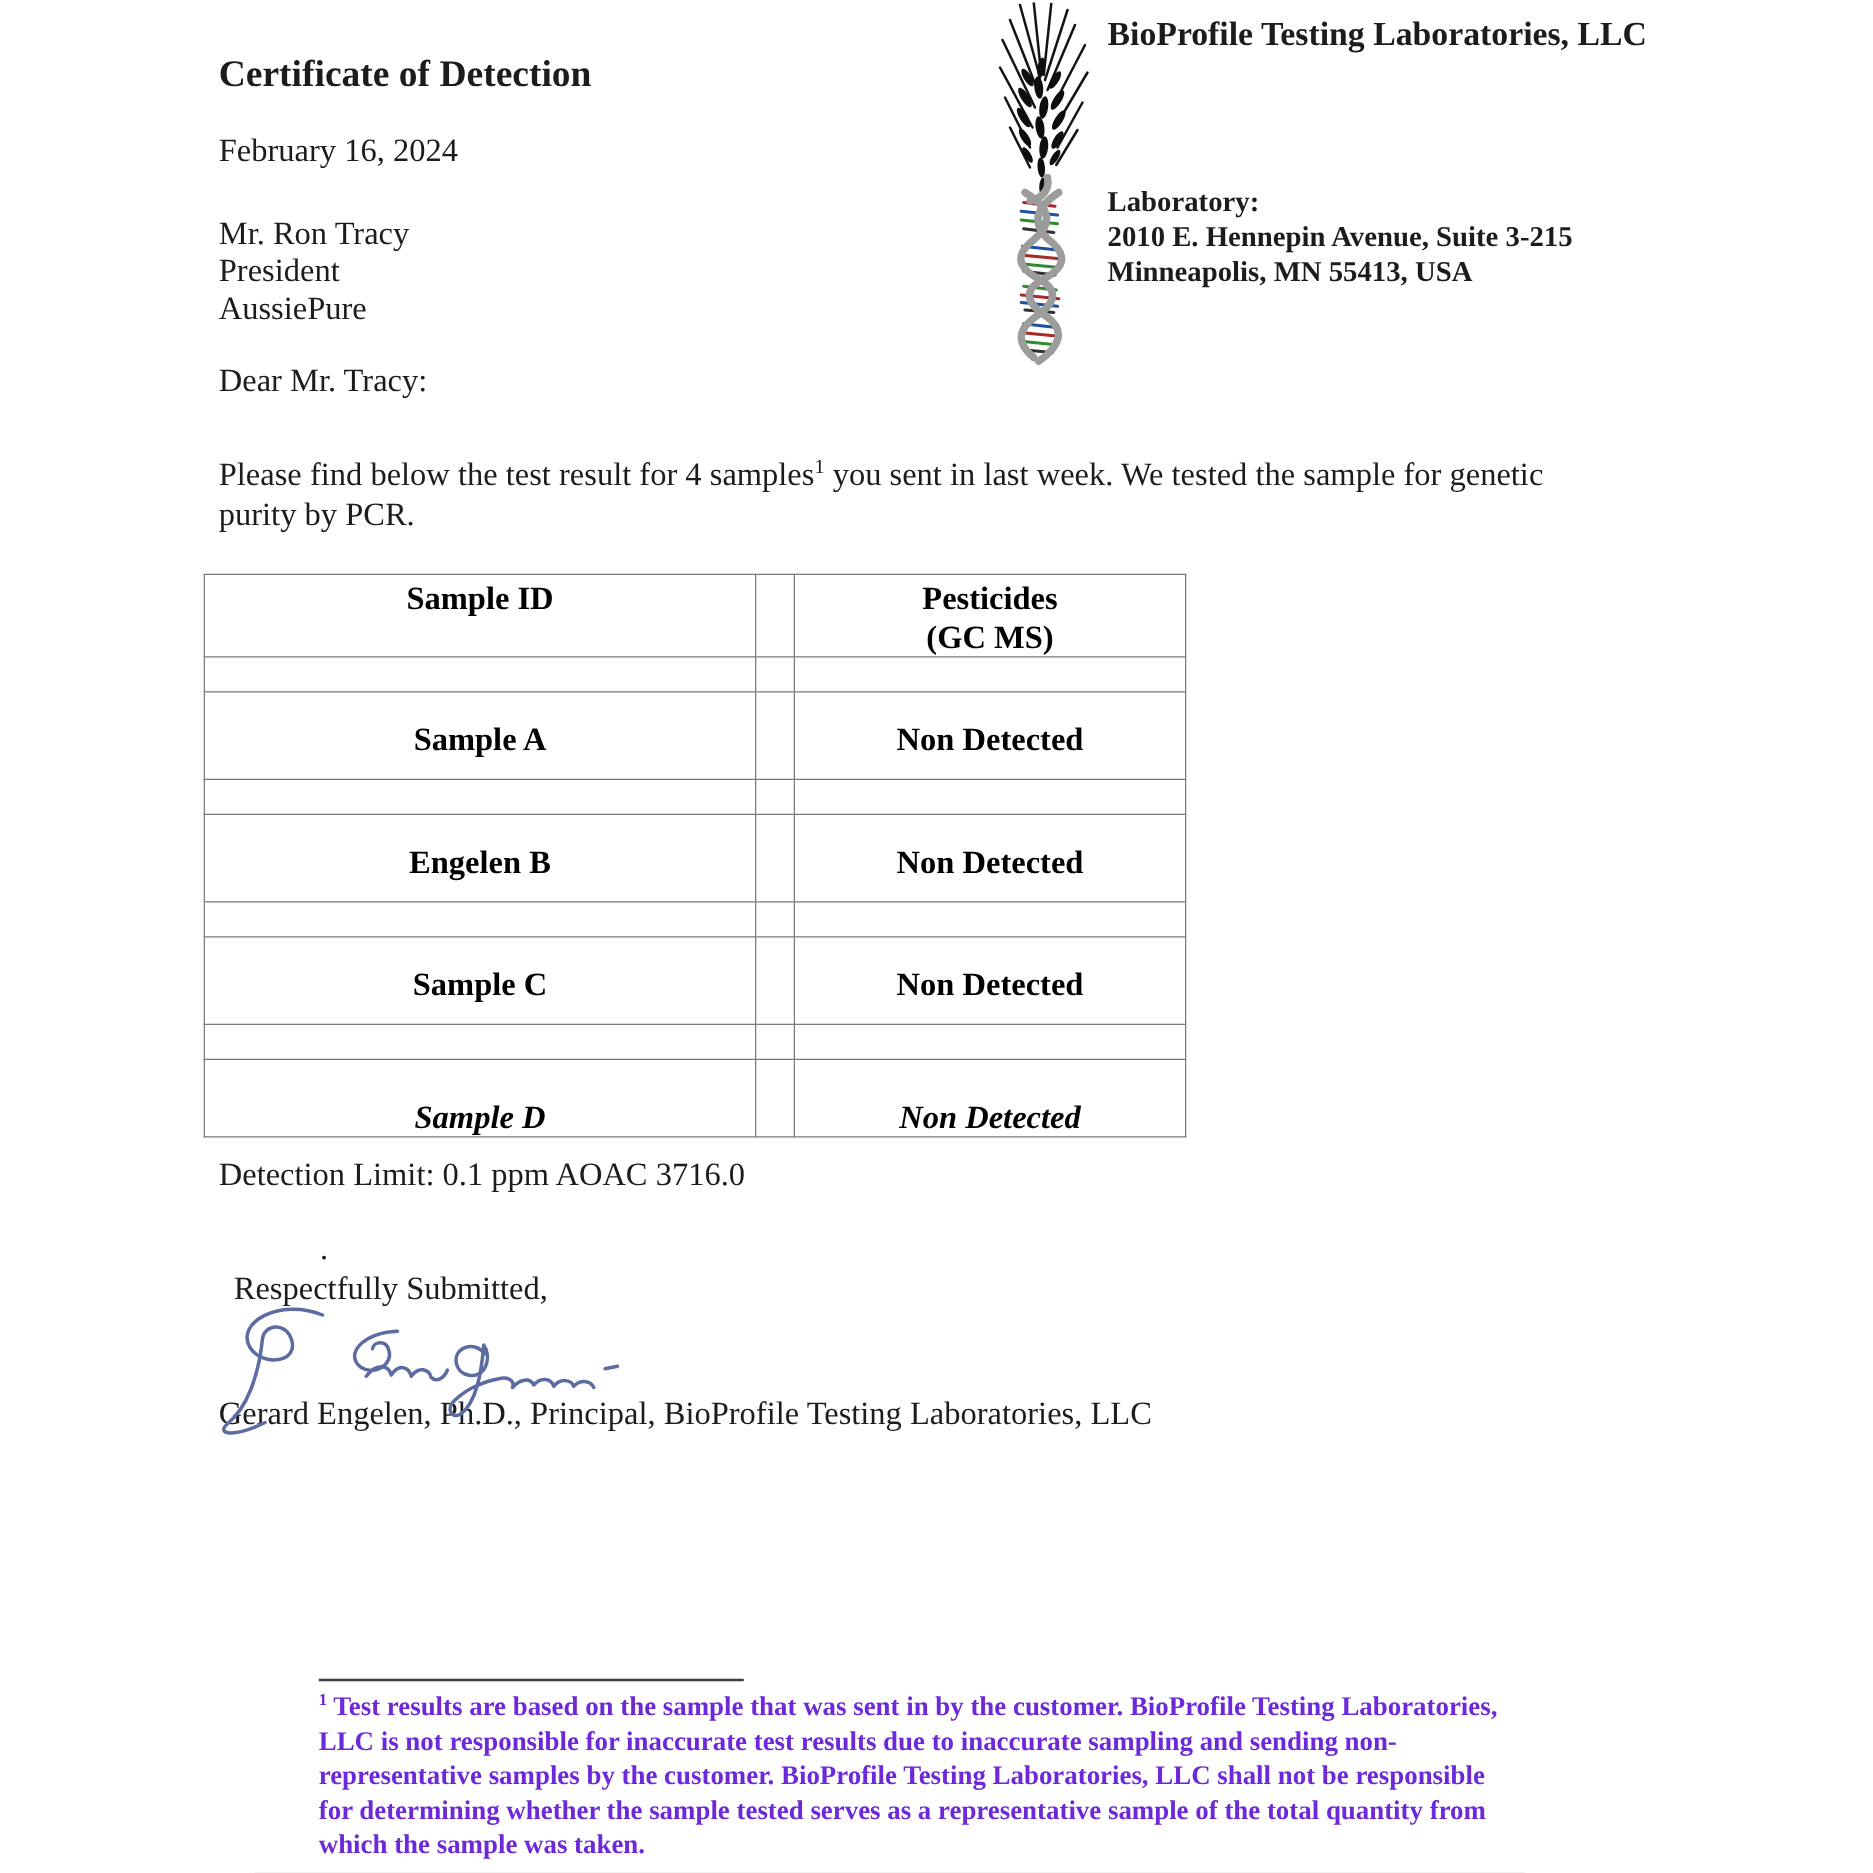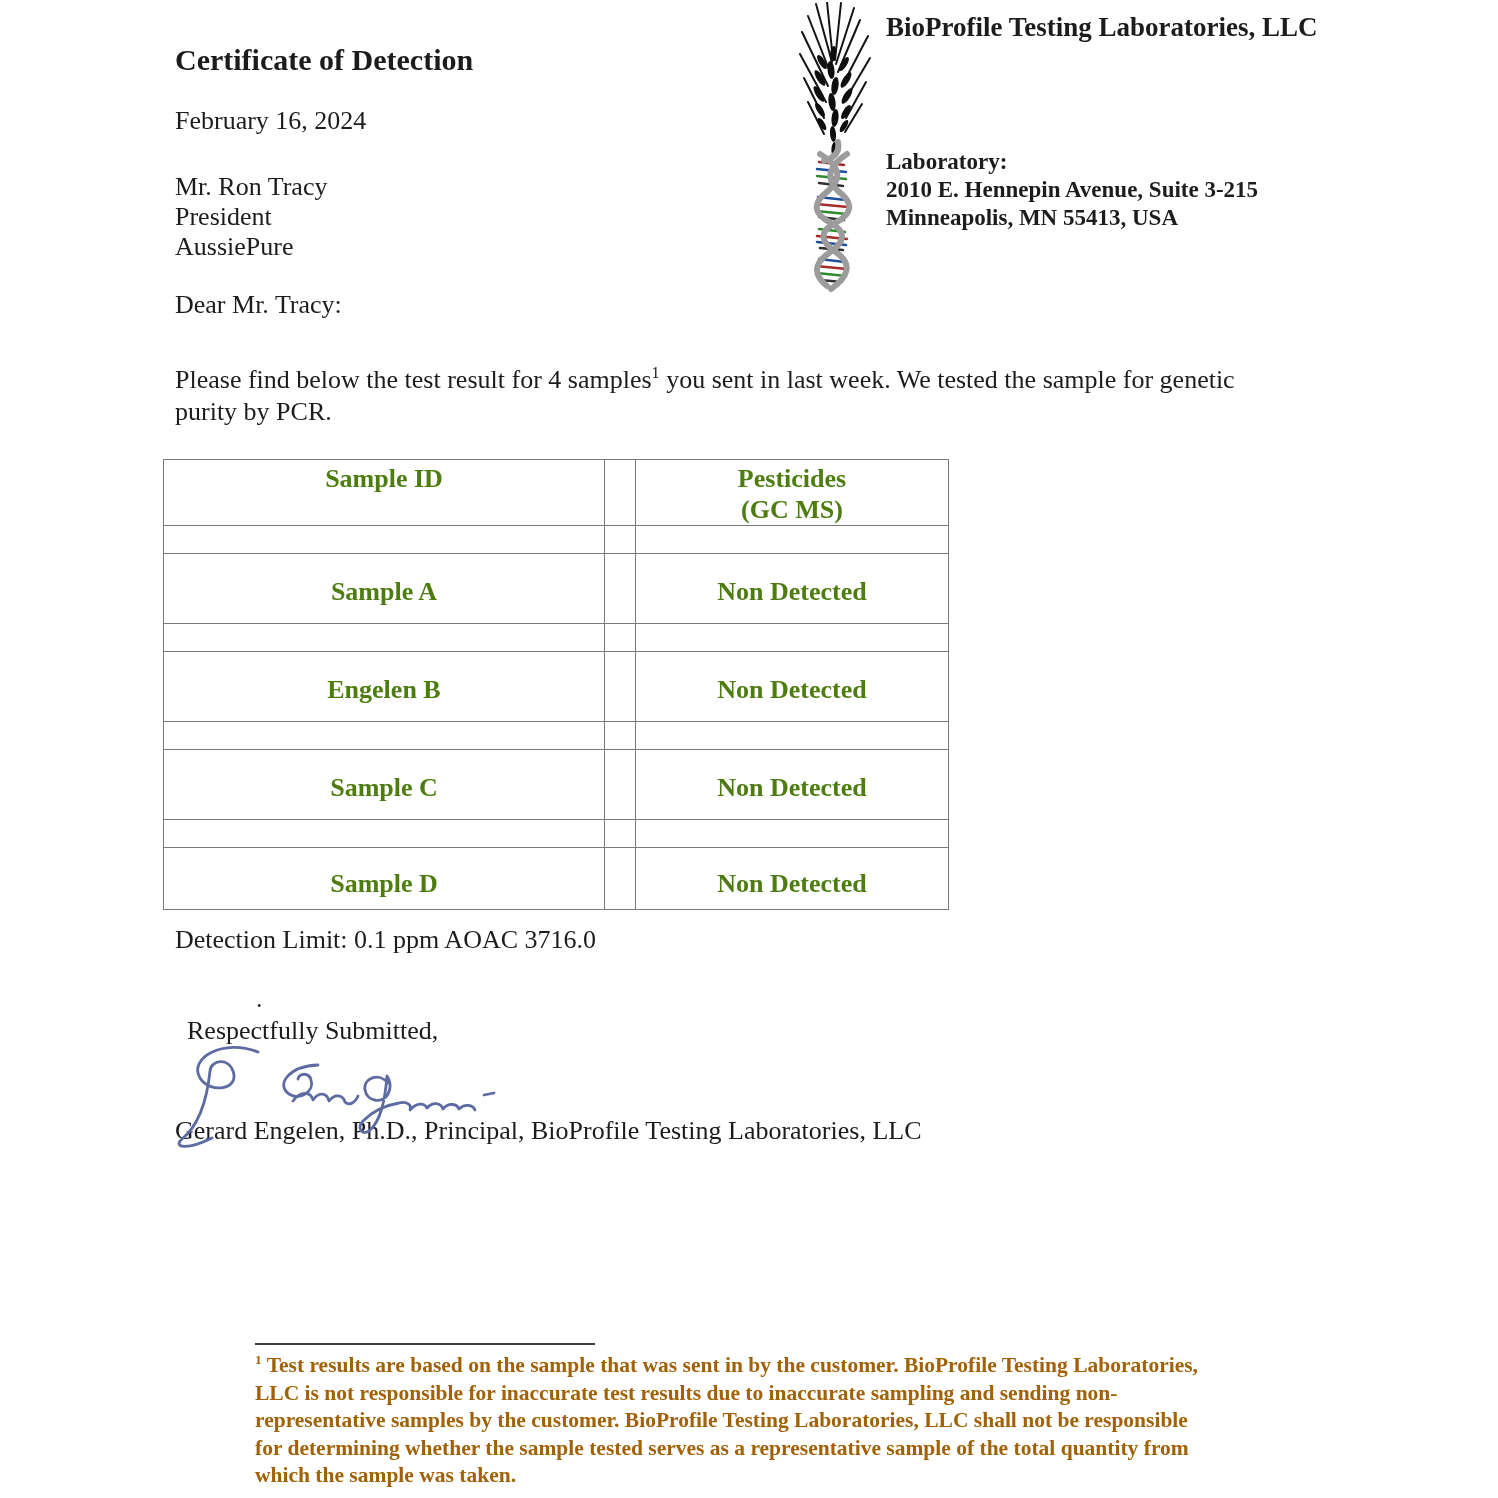--- a/index.html
+++ b/index.html
@@ -22,39 +22,39 @@
 
   .logo { left:786px; top:2px; }
 
   .company-name { left:886px; top:12px; font-size:27px; font-weight:bold; }
   .lab-block { left:886px; top:148px; font-size:23px; font-weight:bold; line-height:28px; }
 
   table.results {
     position:absolute; left:163px; top:459px;
     border-collapse:collapse; table-layout:fixed;
     width:785px;
-    font-size:26px; font-weight:bold; color:#4d7c0f;
+    font-size:26px; font-weight:bold; color:#000000;
   }
   table.results td, table.results th { border:1px solid #7a7a7a; text-align:center; overflow:hidden; }
   tr.hdr { height:65px; }
   tr.hdr th { vertical-align:top; padding-top:3px; line-height:31px; font-weight:bold; }
   tr.gap { height:28px; }
   tr.data { height:70px; }
   tr.data td { vertical-align:bottom; padding-bottom:16px; }
   tr.data.last { height:62px; }
-  tr.data.last td { padding-bottom:10px; }
+  tr.data.last td { padding-bottom:0;font-style:italic; }
 
   .detection { left:175px; top:925px; font-size:26px; }
   .stray-dot { left:256px; top:984px; font-size:26px; }
   .closing { left:175px; top:1016px; font-size:26px;margin-left:12px; }
   .signature-svg { left:172px; top:1038px; z-index:3; }
   .signatory { left:175px; top:1116px; font-size:26px; }
 
   .foot-rule { left:255px; top:1343px; width:340px; height:0; border-top:2px solid #3f3f3f; }
-  .footnote { left:255px; top:1352px; width:950px; font-size:21.5px; font-weight:bold; line-height:27.5px; color:#a16207; }
+  .footnote { left:255px; top:1352px; width:950px; font-size:21.5px; font-weight:bold; line-height:27.5px; color:#6d28d9; }
 </style>
 </head>
 <body>
 
 <div class="page">
 
   <div class="abs title">Certificate of Detection</div>
   <div class="abs date">February 16, 2024</div>
 
   <div class="abs recipient">

